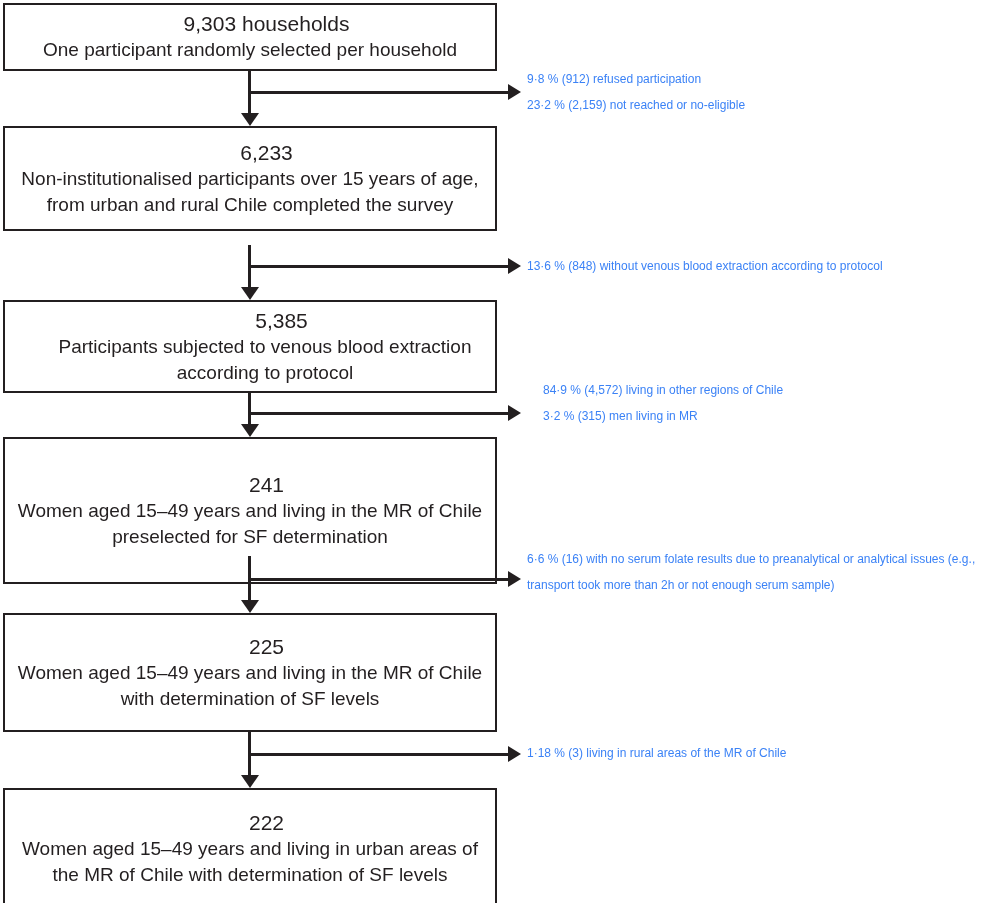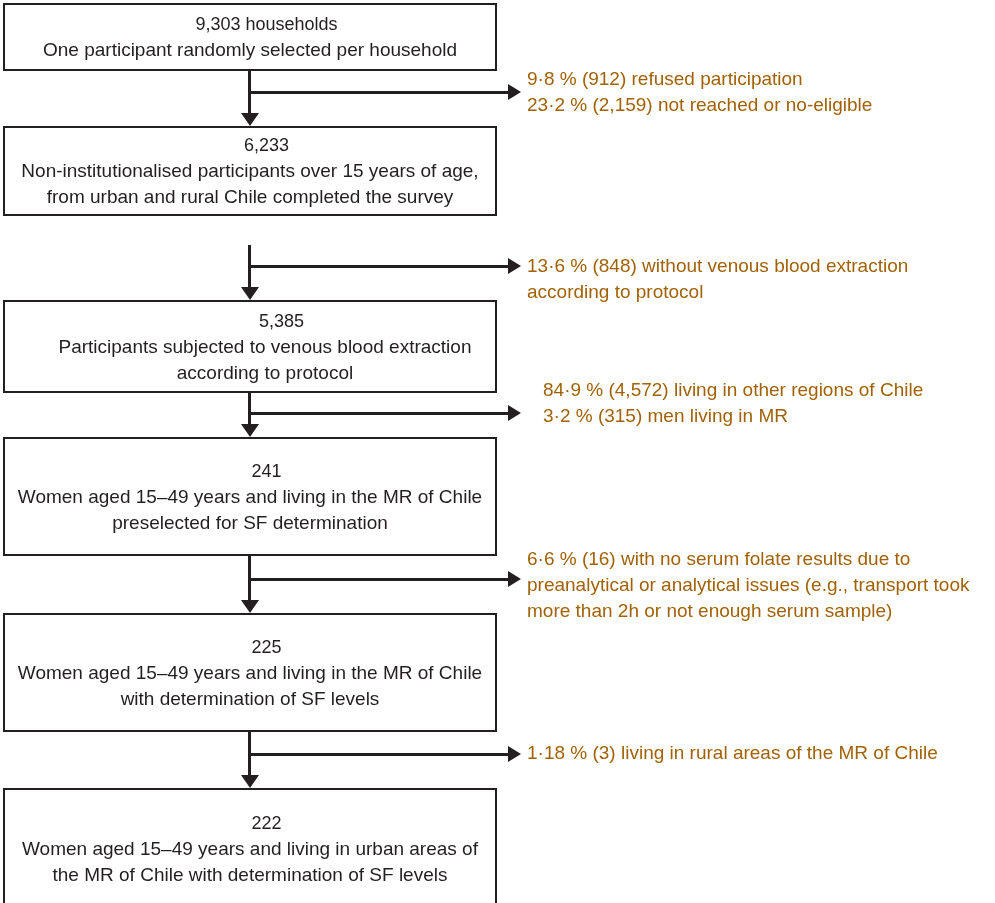--- a/index.html
+++ b/index.html
@@ -29,21 +29,21 @@
     border: 2px solid #231f20;
     background: #ffffff;
     display: flex;
     flex-direction: column;
     align-items: center;
     justify-content: center;
     text-align: center;
     padding: 2px 6px;
   }
   .node-count {
-    font-size: 18px;
+    font-size: 21px;
     line-height: 26px;
     white-space: nowrap;
     margin-left: 33px;
   }
   .node-desc {
     font-size: 19px;
     line-height: 26px;
   }
 
   
@@ -81,24 +81,24 @@
     border-top: 8px solid transparent;
     border-bottom: 8px solid transparent;
     border-left: 13px solid #231f20;
   }
 
   
   .annotation {
     position: absolute;
     left: 527px;
     width: 466px;
-    font-size: 19px;
+    font-size: 12px;
     line-height: 26px;
     text-align: left;
-    color: #a16207;
+    color: #3b82f6;
   }
   .annotation .ann-line {
     white-space: nowrap;
   }
   .annotation .ann-line.wrap {
     white-space: normal;
   }
 </style>
 </head>
 <body>
@@ -115,21 +115,21 @@
     <div class="arrow-down" style="top:42px;"></div>
     <div class="conn-branch" style="top:20px; width:260px;"></div>
     <div class="arrow-right" style="left:508px; top:13px;"></div>
   </div>
 
   <div class="annotation" style="top:66px;">
     <div class="ann-line">9·8 % (912) refused participation</div>
     <div class="ann-line">23·2 % (2,159) not reached or no-eligible</div>
   </div>
 
-  <div class="node-box" style="top:126px; height:90px;">
+  <div class="node-box" style="top:126px; height:105px;">
     <div class="node-count">6,233</div>
     <div class="node-desc">Non-institutionalised participants over 15 years of age, from urban and rural Chile completed the survey</div>
   </div>
 
   <div class="connector" style="top:245px; height:55px;">
     <div class="conn-stem" style="top:0px; height:42px;"></div>
     <div class="arrow-down" style="top:42px;"></div>
     <div class="conn-branch" style="top:20px; width:260px;"></div>
     <div class="arrow-right" style="left:508px; top:13px;"></div>
   </div>
@@ -148,21 +148,21 @@
     <div class="arrow-down" style="top:31px;"></div>
     <div class="conn-branch" style="top:19px; width:260px;"></div>
     <div class="arrow-right" style="left:508px; top:12px;"></div>
   </div>
 
   <div class="annotation" style="top:377px;margin-left:16px;">
     <div class="ann-line">84·9 % (4,572) living in other regions of Chile</div>
     <div class="ann-line">3·2 % (315) men living in MR</div>
   </div>
 
-  <div class="node-box" style="top:437px; height:119px;">
+  <div class="node-box" style="top:437px; height:147px;">
     <div class="node-count">241</div>
     <div class="node-desc">Women aged 15–49 years and living in the MR of Chile preselected for SF determination</div>
   </div>
 
   <div class="connector" style="top:556px; height:57px;">
     <div class="conn-stem" style="top:0px; height:44px;"></div>
     <div class="arrow-down" style="top:44px;"></div>
     <div class="conn-branch" style="top:22px; width:260px;"></div>
     <div class="arrow-right" style="left:508px; top:15px;"></div>
   </div>

